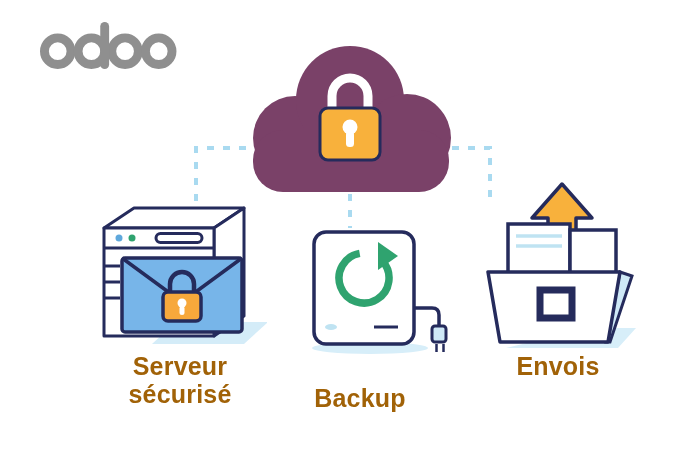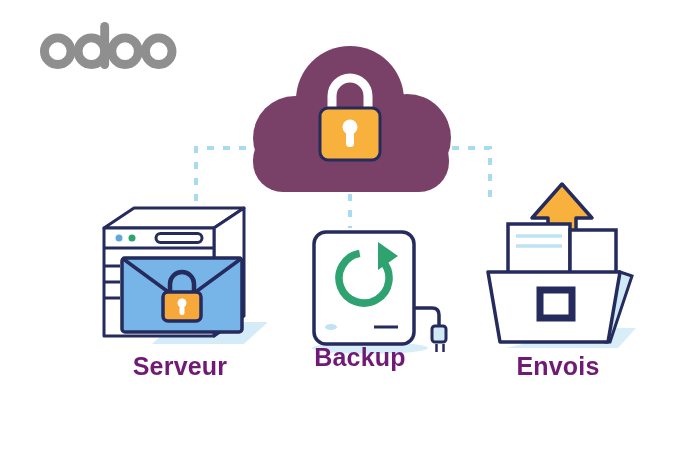--- a/index.html
+++ b/index.html
@@ -3,21 +3,21 @@
 <meta charset="utf-8">
 <style>
   html,body{margin:0;padding:0;background:#ffffff;}
   .canvas{
     position:relative;width:700px;height:467px;background:#ffffff;overflow:hidden;
     font-family:"Liberation Sans", sans-serif;
   }
   .abs{position:absolute;}
   .label{
     position:absolute;text-align:center;font-weight:700;font-size:25px;
-    color:#701a75;line-height:28px;letter-spacing:0.2px;
+    color:#a16207;line-height:28px;letter-spacing:0.2px;
   }
   .sr-only{
     position:absolute;width:1px;height:1px;overflow:hidden;clip:rect(0 0 0 0);white-space:nowrap;
   }
 </style>
 </head>
 <body>
 
 <div class="canvas">
 
@@ -113,22 +113,23 @@
       <line x1="44" y1="58" x2="90" y2="58" stroke="#BFE3F2" stroke-width="3.5"></line>
       <line x1="44" y1="68" x2="90" y2="68" stroke="#BFE3F2" stroke-width="3.5"></line>
     </g>
     <polygon points="148,94 160,98 138,164 134,164" fill="#CFE9F7" stroke="#252B5C" stroke-width="3"></polygon>
     <polygon points="16,94 148,94 136,164 28,164" fill="#ffffff" stroke="#252B5C" stroke-width="3.5" stroke-linejoin="round"></polygon>
     <rect x="68" y="112" width="32" height="28" fill="none" stroke="#252B5C" stroke-width="7"></rect>
   </svg>
 
   <div class="label" style="left:90px;top:352px;width:180px;">
     <div>Serveur</div>
+    <div>sécurisé</div>
   </div>
-  <div class="label" style="left:275px;top:343px;width:170px;">
+  <div class="label" style="left:275px;top:384px;width:170px;">
     <div>Backup</div>
     <div></div>
   </div>
   <div class="label" style="left:468px;top:352px;width:180px;">
     <div>Envois</div>
   </div>
 
 </div>
 
 </body></html>

